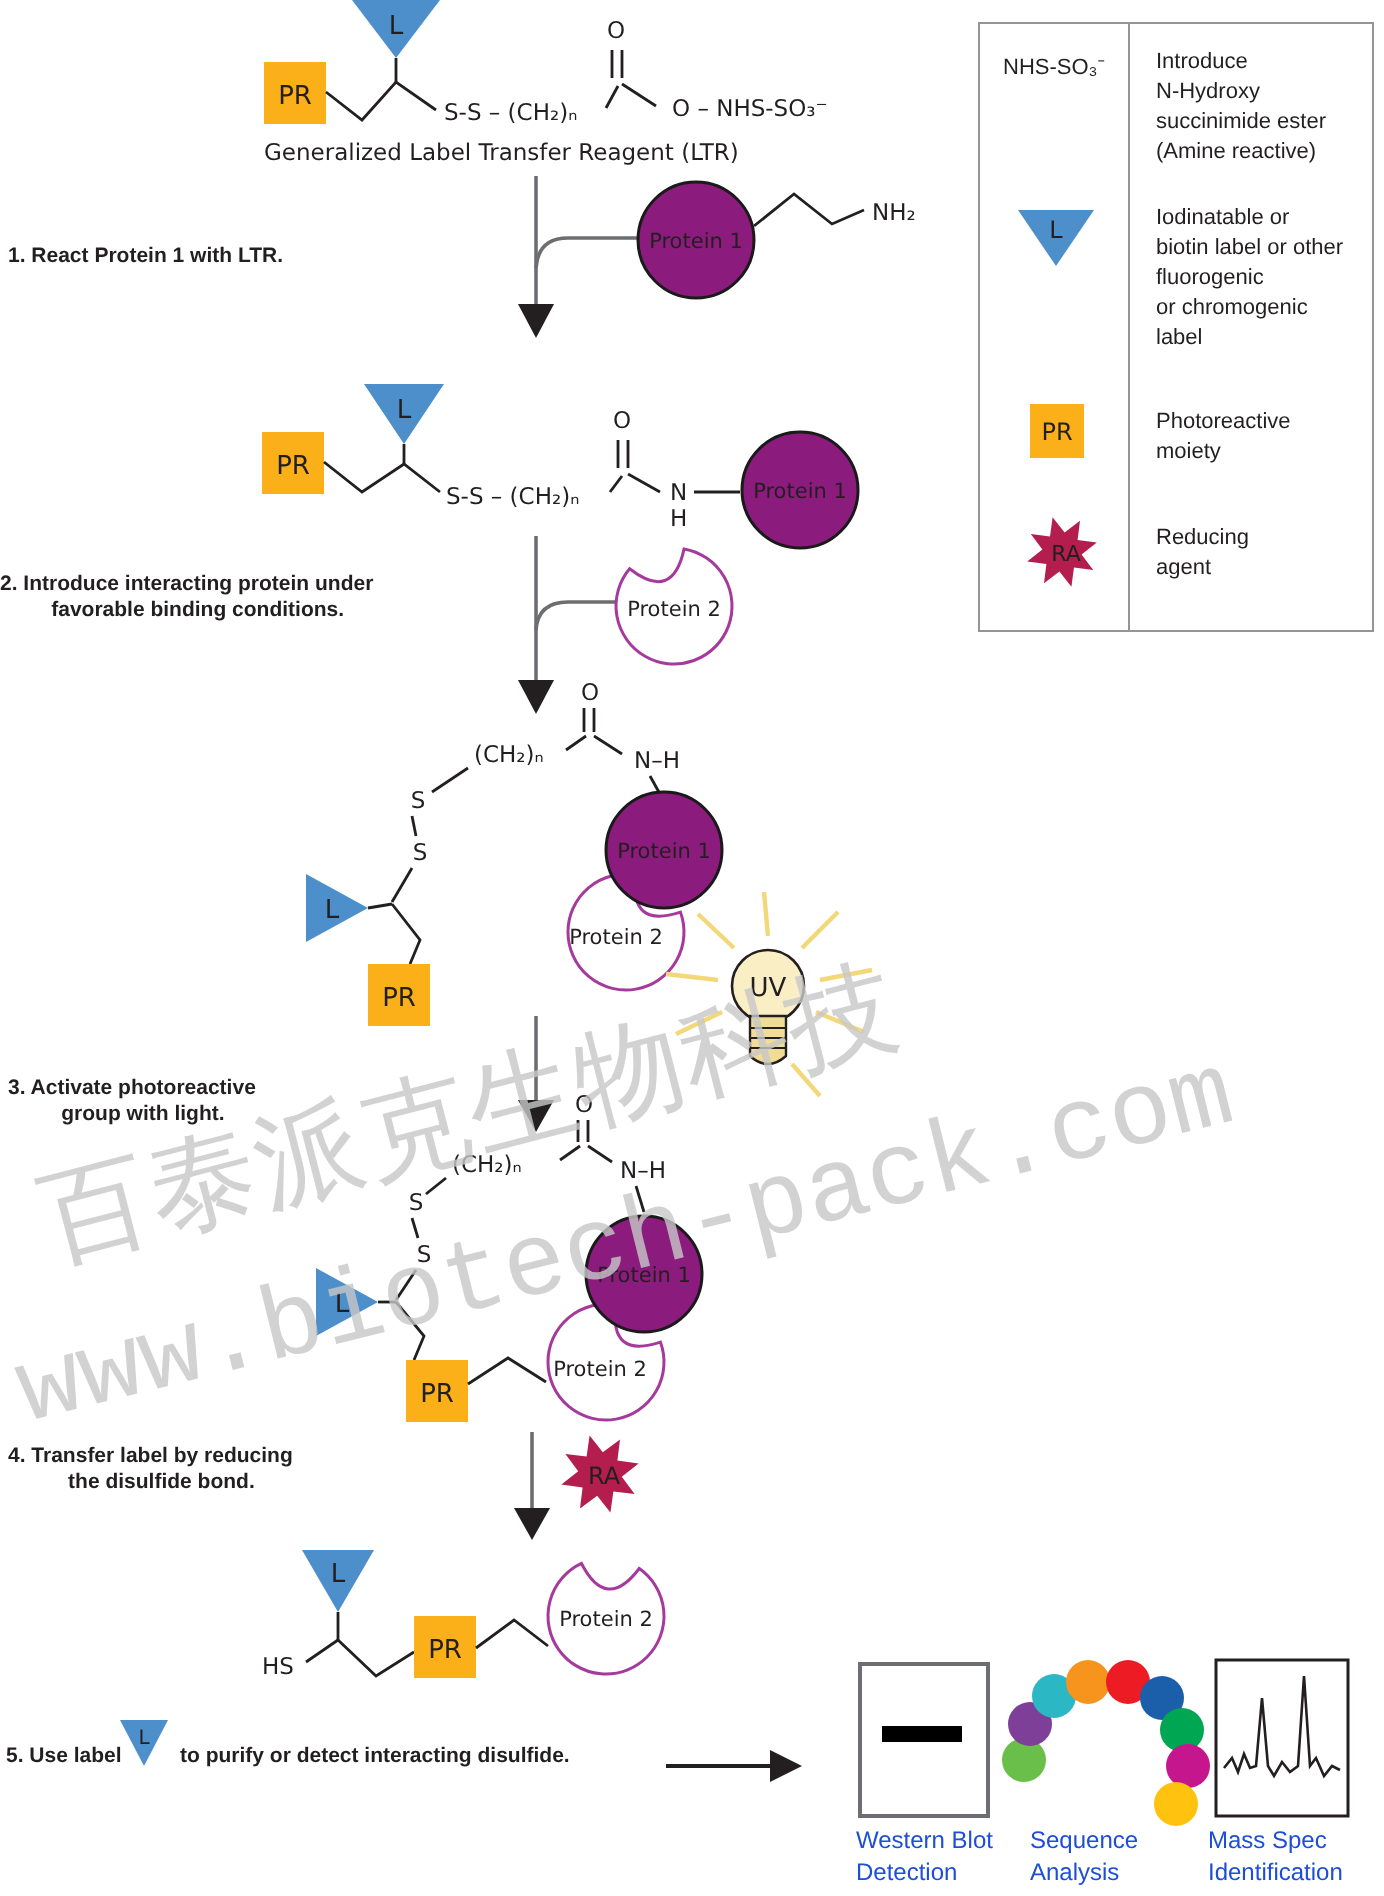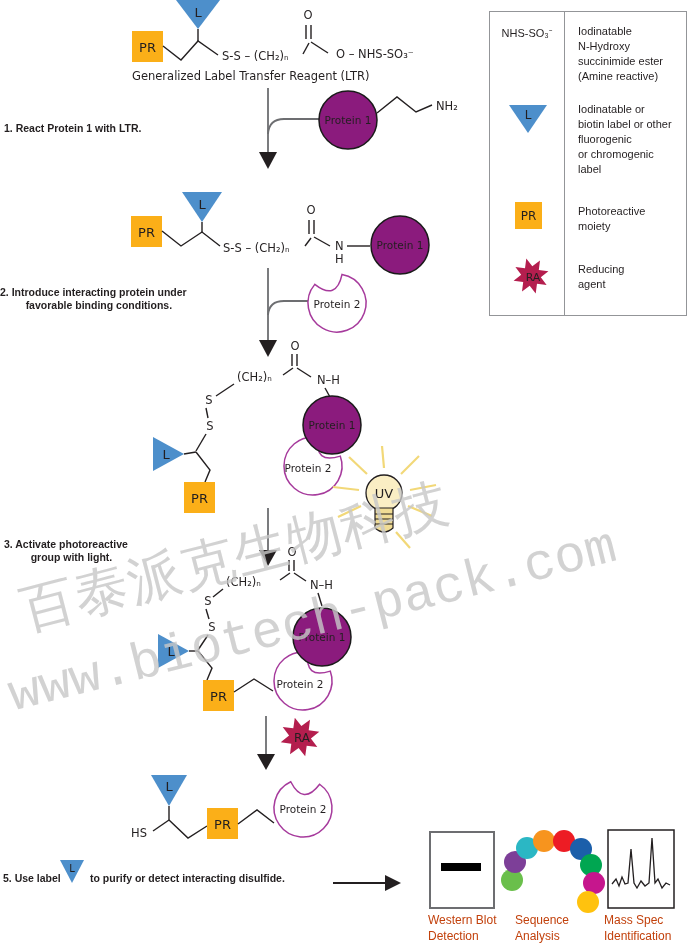--- a/index.html
+++ b/index.html
@@ -2,21 +2,21 @@
 <html><head>
 <meta charset="utf-8">
 <style>
   html,body{margin:0;padding:0;background:#fff;}
   #stage{position:relative;width:692px;height:948px;background:#fff;overflow:hidden;
          font-family:"Liberation Sans",sans-serif;color:#231f20;}
   .abs{position:absolute;}
   svg text{font-family:"DejaVu Sans","Liberation Sans",sans-serif;fill:#231f20;}
   .steptext{font-size:10.5px;line-height:13px;color:#231f20;font-weight:bold;}
   .steptext .l2{padding-left:11px;text-align:center;}
-  .outlabel{font-size:12px;line-height:16px;color:#c2410c;}
+  .outlabel{font-size:12px;line-height:16px;color:#1d4ed8;}
   #legend{left:489px;top:11px;width:198px;height:305px;border:1.5px solid #939598;box-sizing:border-box;background:#fff;}
   #legend .divider{position:absolute;left:74px;top:0;width:0;height:100%;border-left:1.5px solid #939598;}
   .legtxt{position:absolute;left:88px;font-size:11px;line-height:15px;color:#231f20;}
   .legsym{position:absolute;font-size:11px;color:#231f20;}
   .wm{position:absolute;color:#c8c8c8;opacity:.8;pointer-events:none;white-space:nowrap;z-index:9;}
   .wm-cn{left:22px;top:576px;font-size:54px;letter-spacing:1px;transform:rotate(-14.5deg);transform-origin:left center;font-family:"Liberation Sans",sans-serif;}
   .wm-en{left:10px;top:668px;font-size:52px;font-family:"Liberation Mono",monospace;transform:rotate(-14deg);transform-origin:left center;}
 </style>
 </head>
 <body>
@@ -220,20 +220,24 @@
     <div>1. React Protein 1 with LTR.</div>
   </div>
   <div class="abs steptext" style="left:0;top:286px">
     <div>2. Introduce interacting protein under</div>
     <div class="l2">favorable binding conditions.</div>
   </div>
   <div class="abs steptext" style="left:4px;top:538px">
     <div>3. Activate photoreactive</div>
     <div class="l2">group with light.</div>
   </div>
+  <div class="abs steptext" style="left:4px;top:722px">
+    <div>4. Transfer label by reducing</div>
+    <div class="l2">the disulfide bond.</div>
+  </div>
   <div class="abs steptext" style="left:3px;top:872px">5. Use label</div>
   <div class="abs steptext" style="left:90px;top:872px">to purify or detect interacting disulfide.</div>
 
   <div class="abs outlabel" style="left:428px;top:912px">
     <div>Western Blot</div>
     <div>Detection</div>
   </div>
   <div class="abs outlabel" style="left:515px;top:912px">
     <div>Sequence</div>
     <div>Analysis</div>
@@ -241,21 +245,21 @@
   <div class="abs outlabel" style="left:604px;top:912px">
     <div>Mass Spec</div>
     <div>Identification</div>
   </div>
 
   <div id="legend" class="abs">
     <div class="divider"></div>
 
     <div class="legsym" style="left:0;width:74px;top:13px;text-align:center">NHS-SO₃⁻</div>
     <div class="legtxt" style="top:12px">
-      <div>Iodinatable</div>
+      <div>Introduce</div>
       <div>N-Hydroxy</div>
       <div>succinimide ester</div>
       <div>(Amine reactive)</div>
     </div>
 
     <svg class="abs" style="left:18px;top:92px" width="40" height="31" viewBox="0 0 40 31">
       <polygon points="1,1 39,1 20,29" fill="#4d8fcb"></polygon>
       <text x="20" y="15" font-size="12" fill="#fff" text-anchor="middle">L</text>
     </svg>
     <div class="legtxt" style="top:90px">

